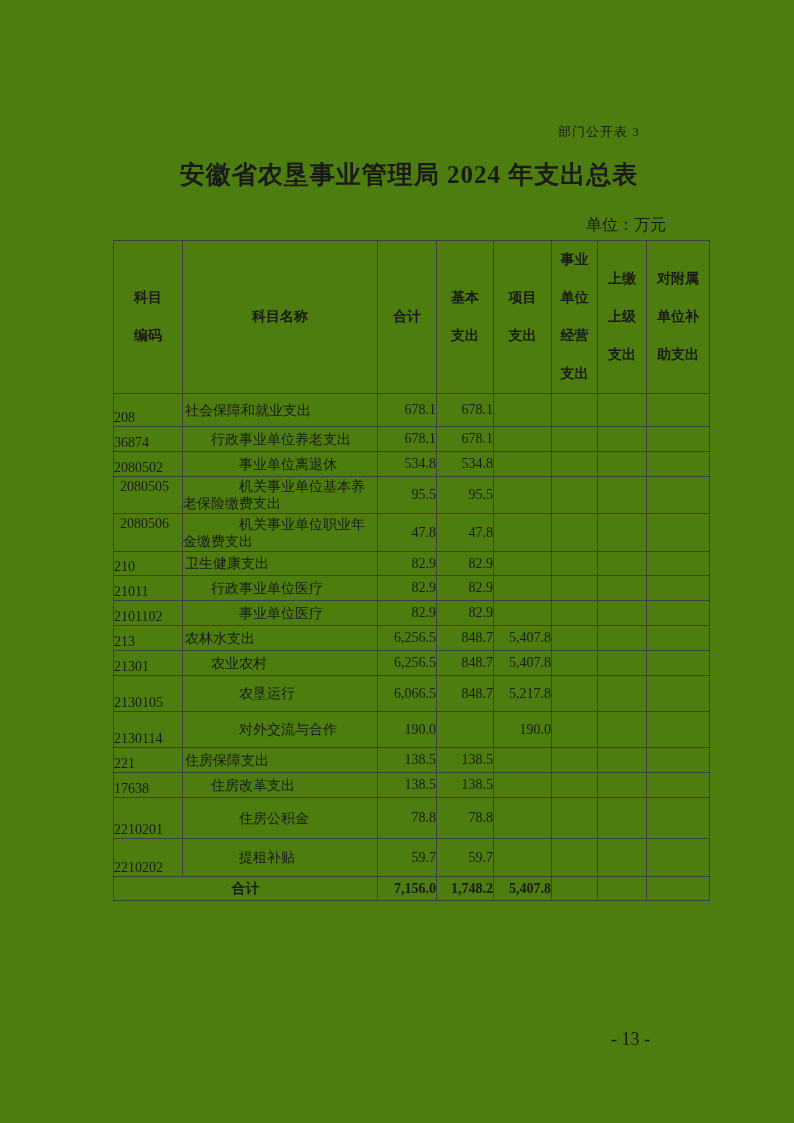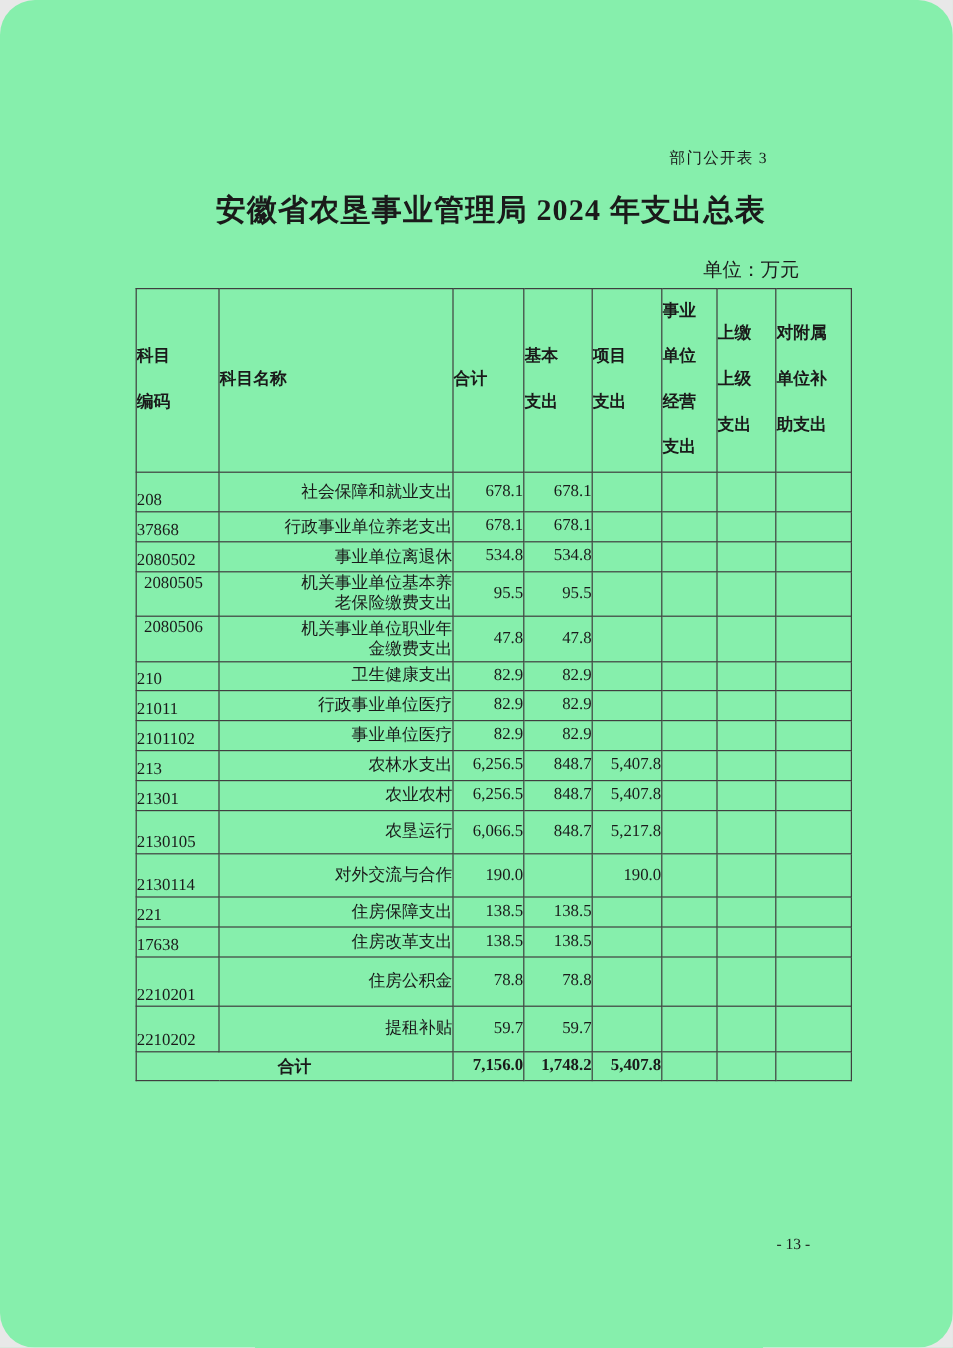--- a/index.html
+++ b/index.html
@@ -1,23 +1,22 @@
 <!DOCTYPE html>
 <html><head>
 <meta charset="utf-8">
 <style>
   html,body{margin:0;padding:0;background:#e8e8e8;}
   .page{
     position:relative;
     width:794px;height:1123px;
-    background:#86efac;
+    background:#4d7c0f;
     font-family:"Liberation Serif","DejaVu Serif",serif;
     color:#1a1a1a;
     overflow:hidden;
-    border-radius:29px;
   }
   .doc-label{
     position:absolute;top:123px;left:558px;
     font-size:13px;letter-spacing:1px;
   }
   .page-title{
     position:absolute;top:158px;left:0;width:786px;
     text-align:center;font-size:25px;font-weight:bold;
     letter-spacing:1px;
     margin-left:16px;
@@ -32,56 +31,56 @@
     width:596px;
   }
   table.exp td{
     border:1px solid #3f3f3f;
     font-size:14px;
     overflow:hidden;
     padding:0;
   }
   
   td.hc{
-    font-weight:bold;vertical-align:middle;
+    font-weight:bold;text-align:center;vertical-align:middle;
     white-space:pre-line;line-height:38px;font-size:14px;
   }
   
   tr.rhead{height:148px;}
   tr.rh33{height:33px;}
   tr.rh25{height:25px;}
   tr.rh37{height:37px;}
   tr.rh38{height:38px;}
   tr.rh24{height:24px;}
   tr.rh36{height:36px;}
   tr.rh41{height:41px;}
   
   td.code{
     text-align:left;vertical-align:bottom;
     padding:0 0 4px 6px;line-height:16px;
   }
   td.code.vtop{vertical-align:top;padding:2px 0 0 6px;}
   td.name{
-    text-align:right;vertical-align:middle;
+    text-align:left;vertical-align:middle;
     padding:1px 2px 1px 6px;line-height:17px;
   }
   td.name.ind1{text-indent:2px;}
   td.name.ind2{text-indent:28px;margin-left:32px;}
   td.name.ind3{text-indent:56px;}
   td.num{
     text-align:right;vertical-align:middle;
     padding:0 8px 0 0;
   }
   tr.trow td{font-weight:bold;}
   td.tlabel{
     text-align:center;vertical-align:middle;font-weight:bold;
   }
   .page-number{
-    position:absolute;top:1029px;left:647px;
-    font-size:13px;
+    position:absolute;top:1029px;left:611px;
+    font-size:18px;
   }
 </style>
 </head>
 <body>
 
 <div class="page">
 
   <div class="doc-label">部门公开表 3</div>
 
   <div class="page-title">安徽省农垦事业管理局 2024 年支出总表</div>
@@ -126,21 +125,21 @@
         <td class="name ind1">社会保障和就业支出</td>
         <td class="num">678.1</td>
         <td class="num">678.1</td>
         <td class="num"></td>
         <td class="num"></td>
         <td class="num"></td>
         <td class="num"></td>
       </tr>
 
       <tr class="rh25">
-        <td class="code">37868</td>
+        <td class="code">36874</td>
         <td class="name ind2">行政事业单位养老支出</td>
         <td class="num">678.1</td>
         <td class="num">678.1</td>
         <td class="num"></td>
         <td class="num"></td>
         <td class="num"></td>
         <td class="num"></td>
       </tr>
 
       <tr class="rh25">

